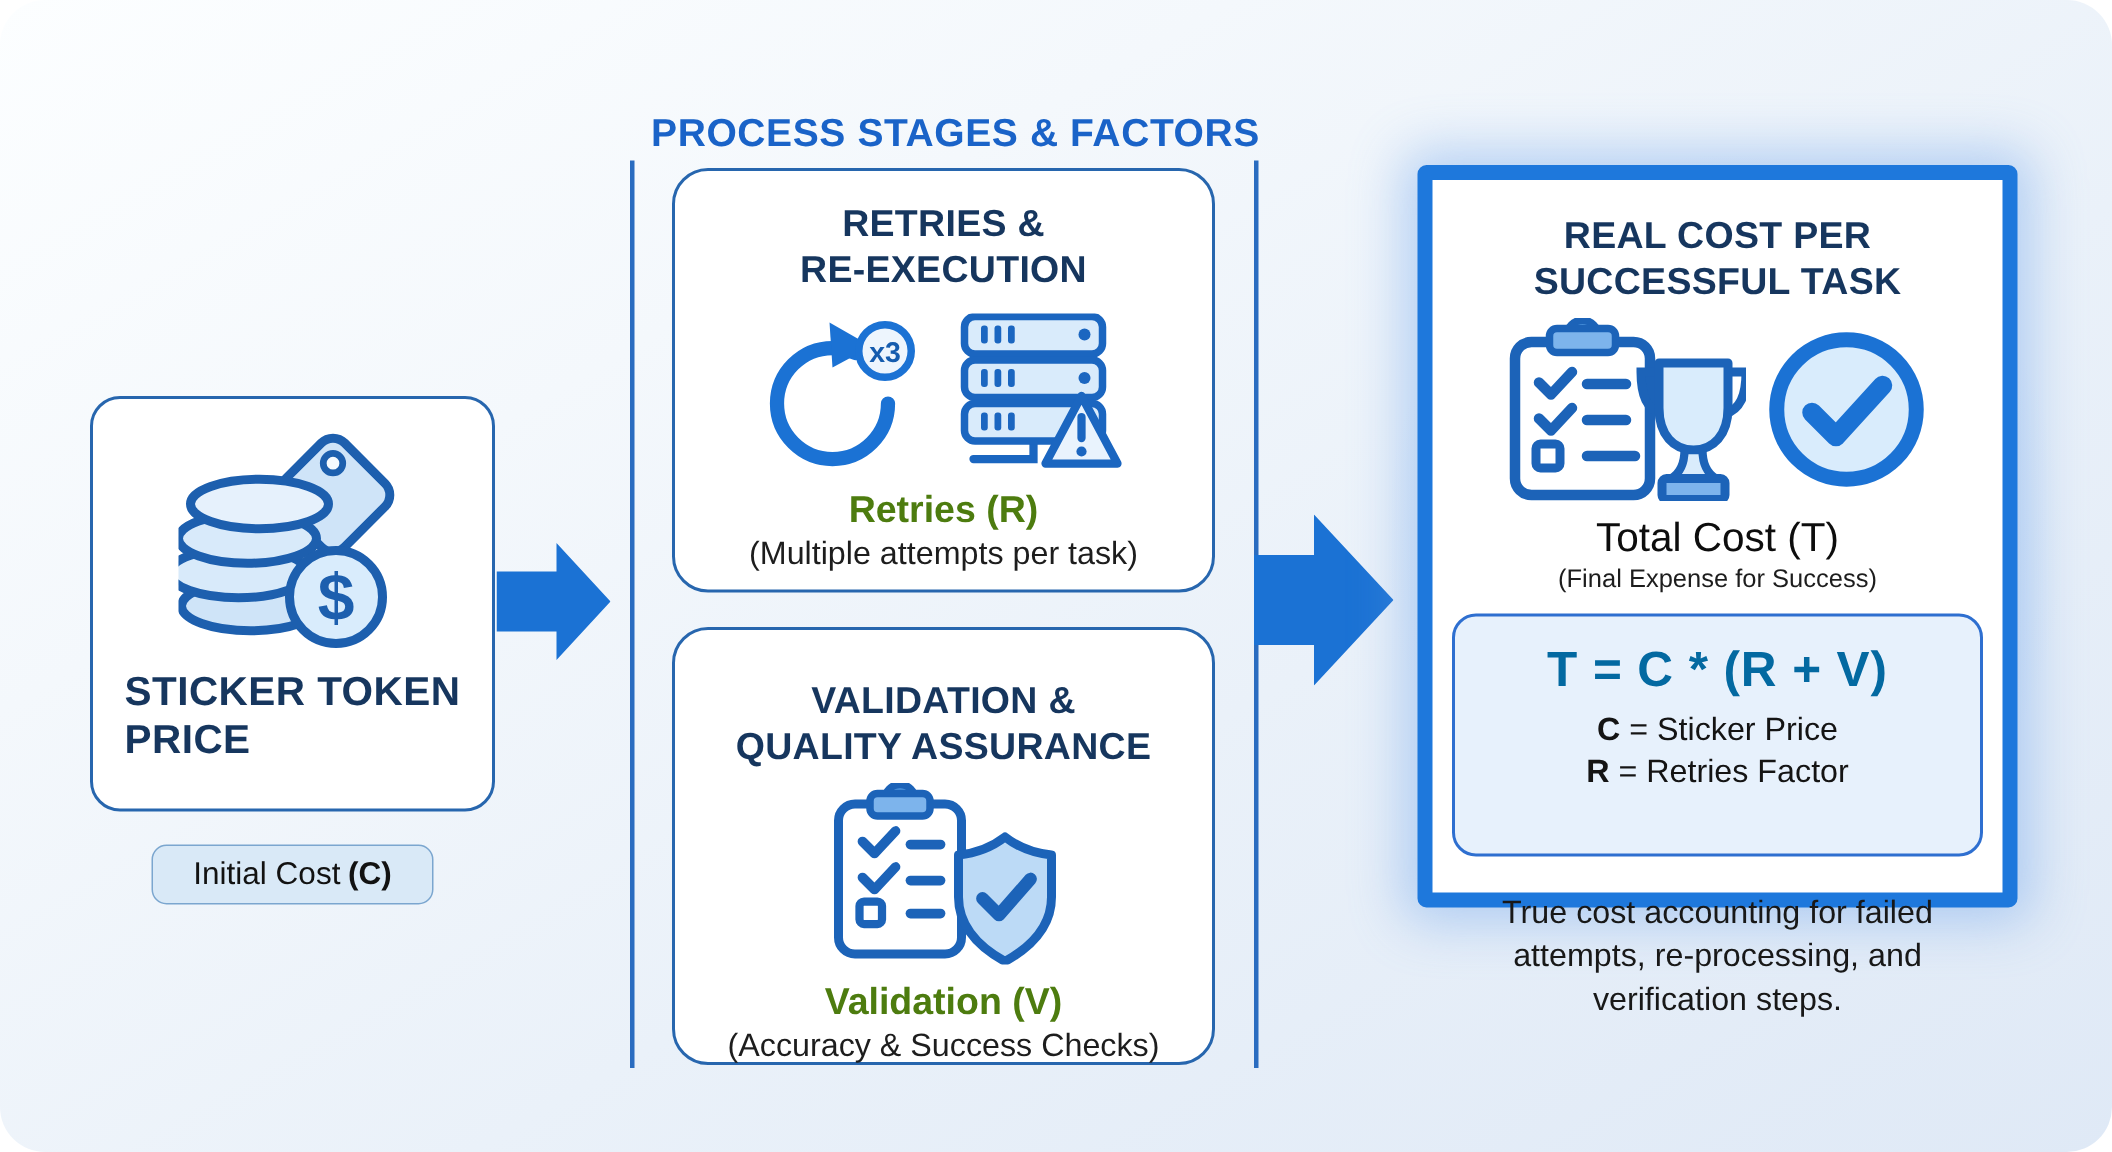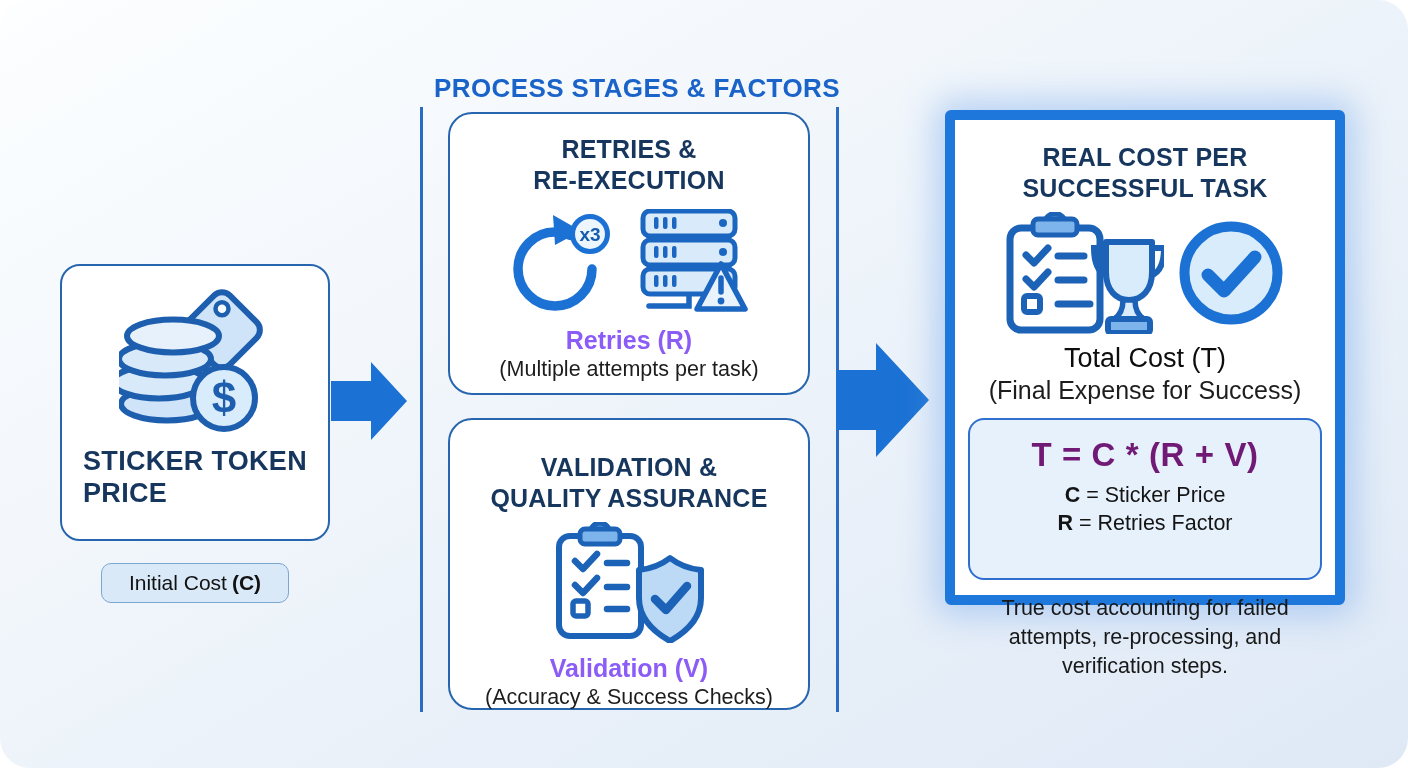--- a/index.html
+++ b/index.html
@@ -31,34 +31,34 @@
 
   .arrow { position:absolute; }
 
   .stage { border-radius:24px; display:flex; flex-direction:column; align-items:center; }
   .stage-retries    { left:448px; top:112px; width:362px; height:283px; padding-top:20px; }
   .stage-validation { left:448px; top:418px; width:362px; height:292px; padding-top:32px; }
   .stage-heading { font-size:25px; font-weight:800; color:#16365e; line-height:1.24; text-align:center; letter-spacing:0.2px; }
   .icons-row { display:flex; align-items:center; justify-content:center; }
   .retries-icons { margin-top:13px; gap:26px; }
   .validation-icon { margin-top:8px; }
-  .label-bold { margin-top:11px; font-size:25px; font-weight:800; color:#8b5cf6; text-align:center; }
+  .label-bold { margin-top:11px; font-size:25px; font-weight:800; color:#4d7c0f; text-align:center; }
   .label-sub  { margin-top:2px; font-size:21.5px; color:#1d1d1d; text-align:center; }
 
   .result-box { position:absolute; left:945px; top:110px; width:400px; height:495px; background:#ffffff;
                 border:10px solid #1e78dc; border-radius:6px;
                 box-shadow:0 0 34px 10px rgba(110,165,235,0.45);
                 display:flex; flex-direction:column; align-items:center; padding-top:22px; }
   .result-icons { margin-top:8px; gap:14px; }
   .result-label-bold { margin-top:9px; font-size:27px; font-weight:400; color:#0d0d0d; text-align:center; }
-  .result-label-sub  { margin-top:2px; font-size:25px; color:#1d1d1d; text-align:center; }
+  .result-label-sub  { margin-top:2px; font-size:17px; color:#1d1d1d; text-align:center; }
 
   .formula-box { margin-top:13px; width:354px; height:162px; background:#e7f1fc; border:2.5px solid #2e6fd0;
                  border-radius:16px; text-align:center; }
-  .formula { margin-top:16px; font-size:33px; font-weight:800; color:#701a75; letter-spacing:0.6px; }
+  .formula { margin-top:16px; font-size:33px; font-weight:800; color:#0369a1; letter-spacing:0.6px; }
   .defs { margin-top:7px; font-size:21.5px; color:#141414; line-height:1.32; }
   .defs b { font-weight:800; }
 
   .footnote { position:absolute; left:950px; top:594px; width:390px; text-align:center;
               font-size:21.5px; color:#181818; line-height:1.34; }
 
   svg text { font-family:"Liberation Sans",sans-serif; }
 </style>
 </head>
 <body>

